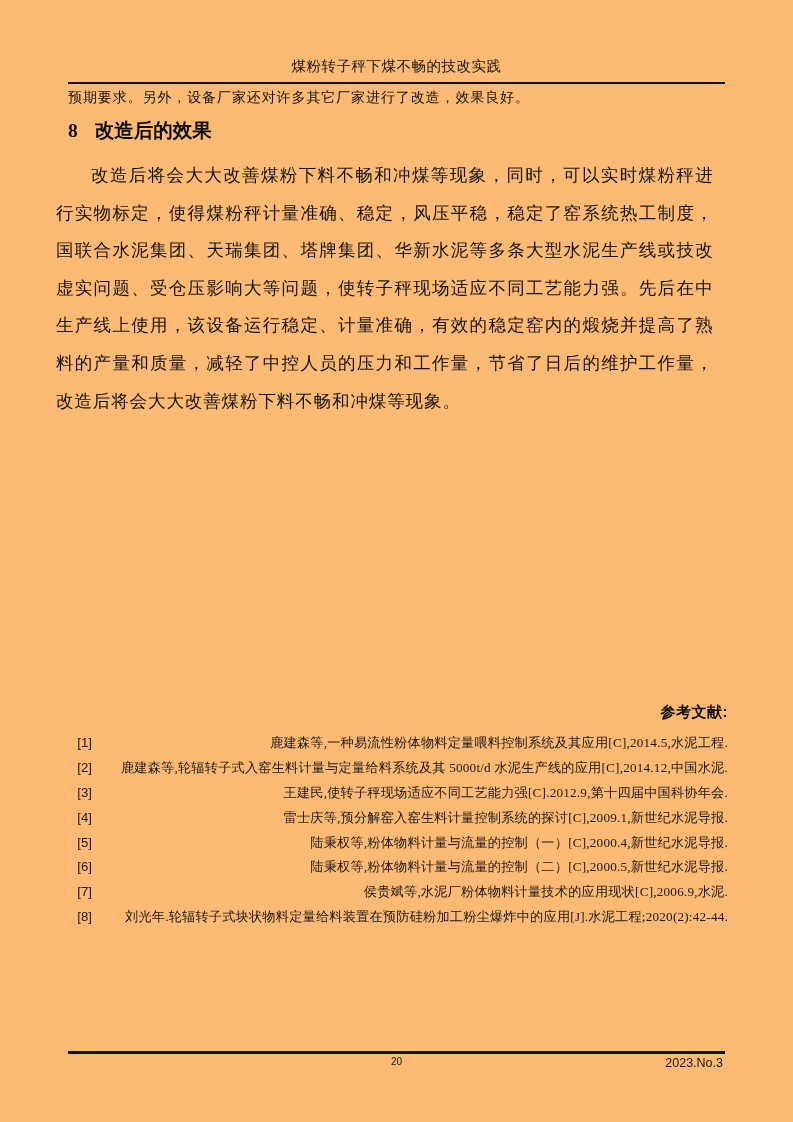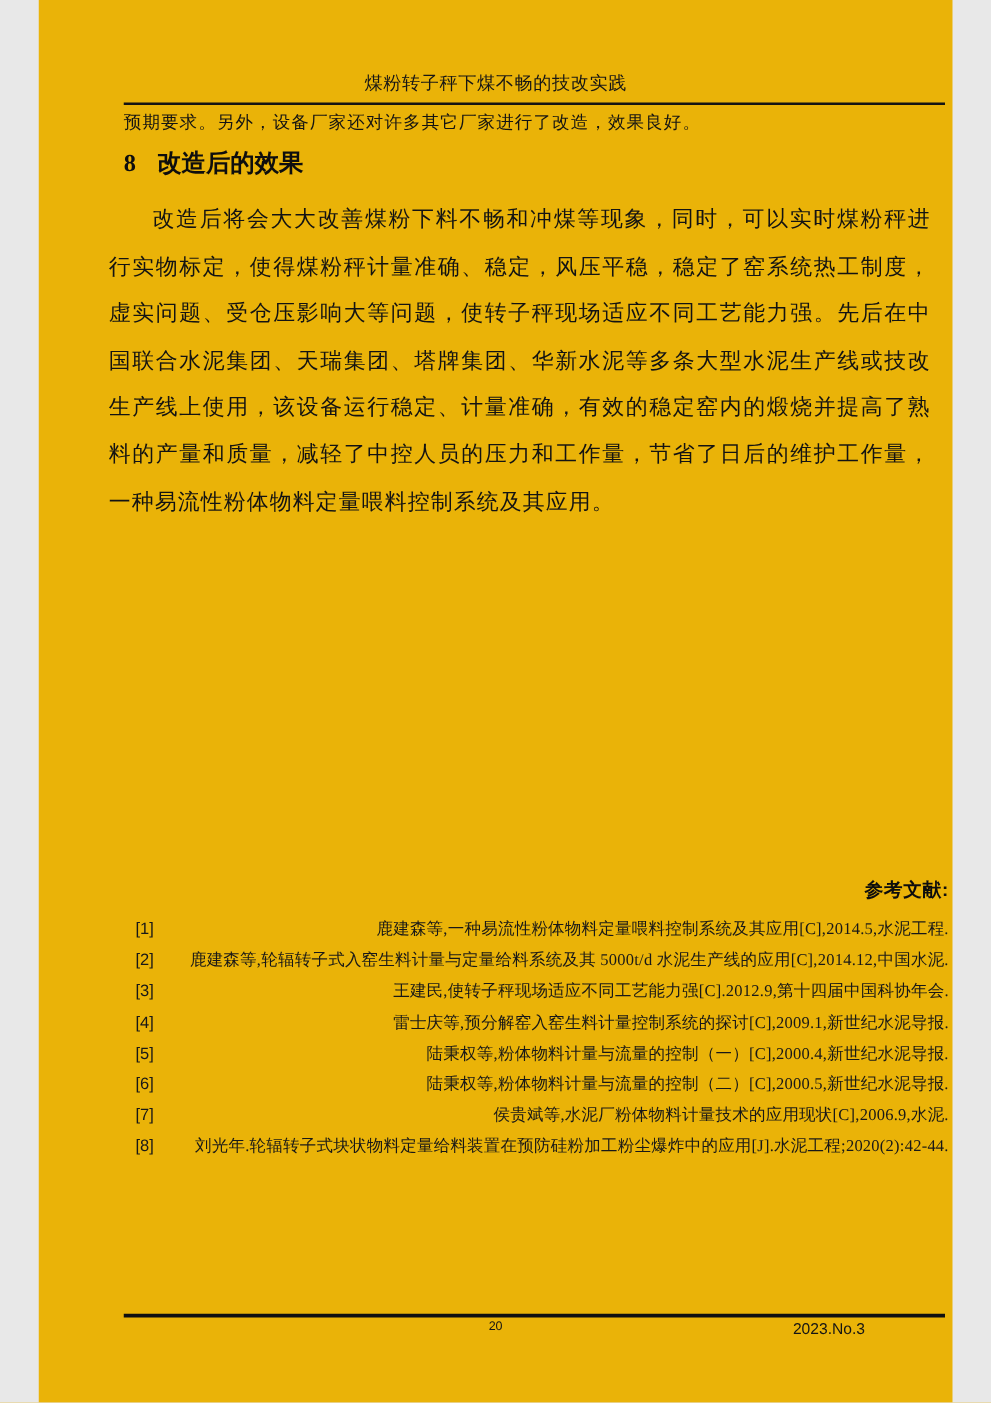--- a/index.html
+++ b/index.html
@@ -2,24 +2,24 @@
 <html><head>
 <meta charset="utf-8">
 <style>
   html, body {
     margin: 0;
     padding: 0;
     background: #e8e8e8;
   }
   .page {
     position: relative;
-    width: 731px;
+    width: 793px;
     height: 1122px;
     margin: 0 auto;
-    background: #eab308;
+    background: #fdba74;
     font-family: "Liberation Serif", "DejaVu Serif", serif;
     color: #111111;
     overflow: hidden;
   }
   
   .header-title {
     position: absolute;
     top: 57px;
     left: 0;
     width: 100%;
@@ -164,25 +164,25 @@
   <div class="intro-line">预期要求。另外，设备厂家还对许多其它厂家进行了改造，效果良好。</div>
 
   <div class="section-heading">
     <span class="sec-num">8</span>
     <span class="sec-title">改造后的效果</span>
   </div>
 
   <div class="body-paragraph">
     <div class="para-line first">改造后将会大大改善煤粉下料不畅和冲煤等现象，同时，可以实时煤粉秤进</div>
     <div class="para-line">行实物标定，使得煤粉秤计量准确、稳定，风压平稳，稳定了窑系统热工制度，</div>
+    <div class="para-line">国联合水泥集团、天瑞集团、塔牌集团、华新水泥等多条大型水泥生产线或技改</div>
     <div class="para-line">虚实问题、受仓压影响大等问题，使转子秤现场适应不同工艺能力强。先后在中</div>
-    <div class="para-line">国联合水泥集团、天瑞集团、塔牌集团、华新水泥等多条大型水泥生产线或技改</div>
     <div class="para-line">生产线上使用，该设备运行稳定、计量准确，有效的稳定窑内的煅烧并提高了熟</div>
     <div class="para-line">料的产量和质量，减轻了中控人员的压力和工作量，节省了日后的维护工作量，</div>
-    <div class="para-line last">一种易流性粉体物料定量喂料控制系统及其应用。</div>
+    <div class="para-line last">改造后将会大大改善煤粉下料不畅和冲煤等现象。</div>
   </div>
 
   <div class="references">
     <div class="references-heading">参考文献:</div>
 
     <div class="reference-item">
       <span class="ref-num">[1]</span>
       <span class="ref-text">鹿建森等,一种易流性粉体物料定量喂料控制系统及其应用[C],2014.5,水泥工程.</span>
     </div>
     <div class="reference-item">

